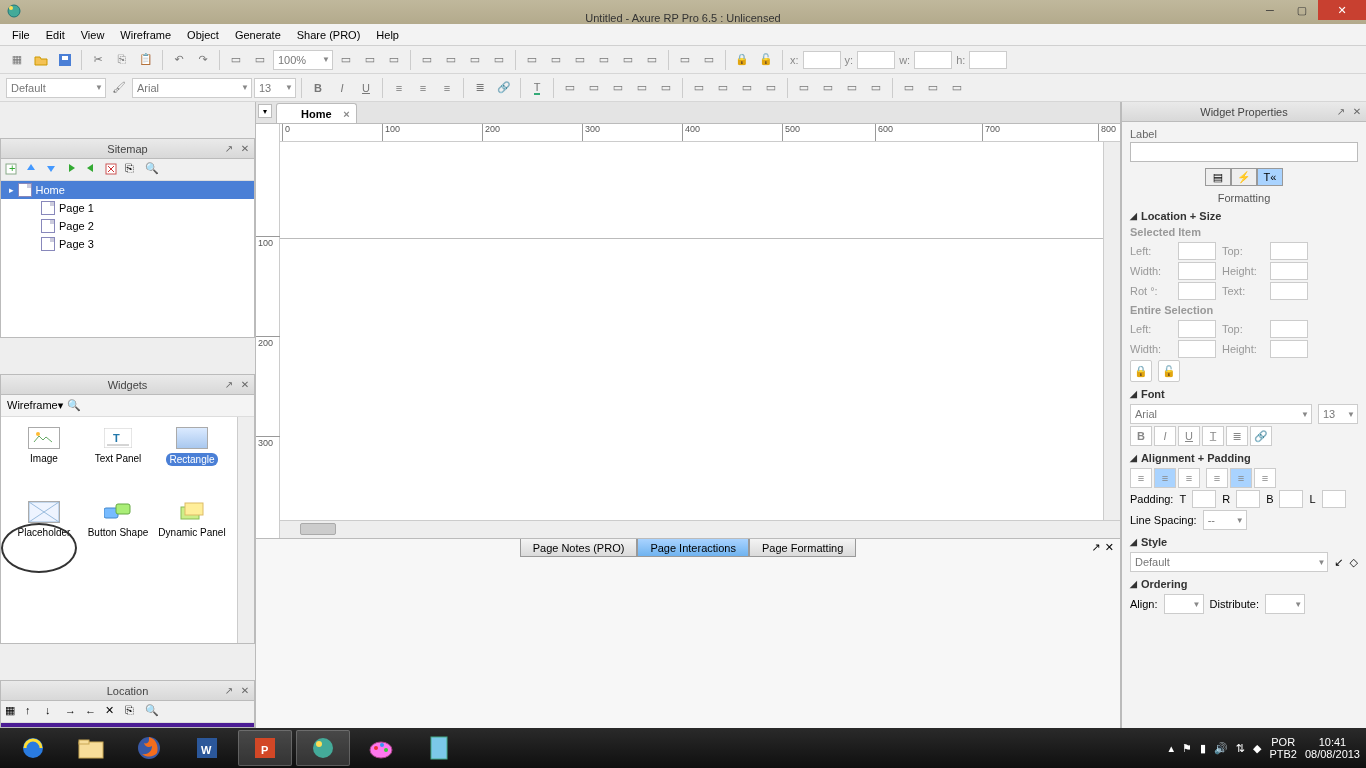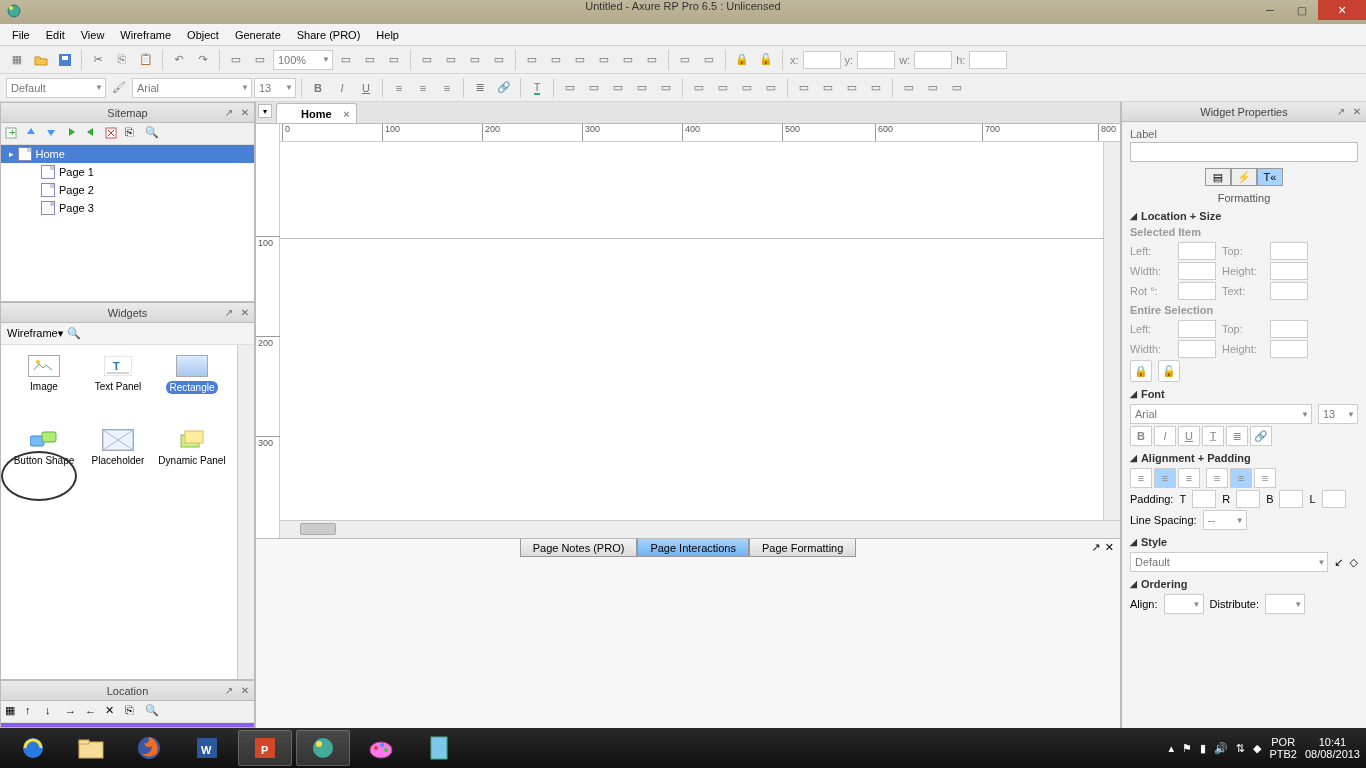--- a/index.html
+++ b/index.html
@@ -1,19 +1,19 @@
 <!DOCTYPE html>
 <html><head>
 <meta charset="utf-8">
 <style>
 * { margin:0; padding:0; box-sizing:border-box; font-family:"Segoe UI",Tahoma,sans-serif; font-size:11px; }
 body { width:1366px; height:768px; background:#b3aa8c; overflow:hidden; position:relative; }
 
 
-.titlebar { height:24px; background:linear-gradient(#c0b89c,#b3aa8c); display:flex; align-items:flex-start; justify-content:center; position:relative; }
+.titlebar { height:24px; background:linear-gradient(#c0b89c,#b3aa8c); display:flex; align-items:flex-end; justify-content:center; position:relative; }
 .titlebar .winicon { position:absolute; left:6px; top:3px; width:16px; height:16px; }
 .titlebar .winbtns { position:absolute; right:0; top:0; display:flex; }
 .titlebar .winbtn { width:32px; height:20px; display:flex; align-items:center; justify-content:center; color:#333; }
 .titlebar .winbtn.close { width:48px; background:#c84030; color:#fff; }
 .title-text { color:#333; }
 
 
 .menubar { height:22px; background:#f3f3f3; display:flex; align-items:center; padding:0 4px; border-bottom:1px solid #d0d0d0; gap:0; }
 .menubar .mitem { padding:2px 8px; }
 
@@ -23,21 +23,21 @@
 .tbtn.box { border:1px solid #ccc; background:#fff; }
 .sep { width:1px; height:20px; background:#ccc; margin:0 3px; }
 .combo { height:20px; border:1px solid #ccc; background:#fff; display:flex; align-items:center; padding:0 4px; min-width:50px; color:#777; position:relative; }
 .combo .dd { position:absolute; right:2px; font-size:8px; color:#888; }
 
 
 .mainwrap { position:absolute; top:102px; left:0; right:0; bottom:40px; background:#eee; display:flex; }
 
 
 .leftcol { width:255px; display:flex; flex-direction:column; }
-.panel { border:1px solid #bbb; display:flex; flex-direction:column; background:#8b5cf6; }
+.panel { border:1px solid #bbb; display:flex; flex-direction:column; background:#4c1d95;margin-top:36px; }
 .panel-head { height:20px; background:linear-gradient(#eaeaea,#d8d8d8); display:flex; align-items:center; justify-content:center; color:#444; position:relative; border-bottom:1px solid #bbb; }
 .panel-head .pbtns { position:absolute; right:2px; display:flex; gap:2px; }
 .panel-head .pbtn { width:14px; height:14px; color:#666; font-size:10px; display:flex; align-items:center; justify-content:center; }
 .panel-tb { height:22px; background:#f0f0f0; border-bottom:1px solid #ddd; display:flex; align-items:center; padding:0 4px; gap:4px; }
 .ptbtn { width:16px; height:16px; }
 
 .tree { background:#fff; flex:1; overflow:auto; }
 .tree-item { height:18px; display:flex; align-items:center; padding-left:8px; gap:4px; }
 .tree-item.sel { background:#4a7fd6; color:#fff; }
 .tree-item.child { padding-left:40px; }
@@ -357,40 +357,40 @@
                   <line x1="3" y1="17" x2="25" y2="17" stroke="#aaa"></line>
                 </svg>
               </div>
               <div class="wlbl">Text Panel</div>
             </div>
           <div class="wcell sel">
               <div class="wicon" style="background:linear-gradient(#dbeaff,#a9c8ef)"></div>
               <div class="wlbl">Rectangle</div>
             </div>
           <div class="wcell">
-              <div class="wicon" style="border:none">
-                <svg width="28" height="20">
-                  <rect x="0" y="6" width="14" height="10" rx="2" fill="#7bf" stroke="#48c"></rect>
-                  <rect x="12" y="2" width="14" height="10" rx="2" fill="#ae7" stroke="#6a4"></rect>
-                </svg>
-              </div>
-              <div class="wlbl">Button Shape</div>
-            </div>
-          <div class="wcell">
               <div class="wicon">
                 <svg width="30" height="20">
                   <rect width="30" height="20" fill="#eef4ff" stroke="#9bd"></rect>
                   <line x1="0" y1="0" x2="30" y2="20" stroke="#9bd"></line>
                   <line x1="30" y1="0" x2="0" y2="20" stroke="#9bd"></line>
                 </svg>
               </div>
               <div class="wlbl">Placeholder</div>
             </div>
           <div class="wcell">
               <div class="wicon" style="border:none">
+                <svg width="28" height="20">
+                  <rect x="0" y="6" width="14" height="10" rx="2" fill="#7bf" stroke="#48c"></rect>
+                  <rect x="12" y="2" width="14" height="10" rx="2" fill="#ae7" stroke="#6a4"></rect>
+                </svg>
+              </div>
+              <div class="wlbl">Button Shape</div>
+            </div>
+          <div class="wcell">
+              <div class="wicon" style="border:none">
                 <svg width="26" height="22">
                   <rect x="2" y="6" width="18" height="12" fill="#ce8" stroke="#8b5"></rect>
                   <rect x="6" y="2" width="18" height="12" fill="#fe9" stroke="#db6"></rect>
                 </svg>
               </div>
               <div class="wlbl">Dynamic Panel</div>
             </div>
         </div>
         <div class="circle-anno"></div>
         <div class="scroll-v" style="top:0"></div>

